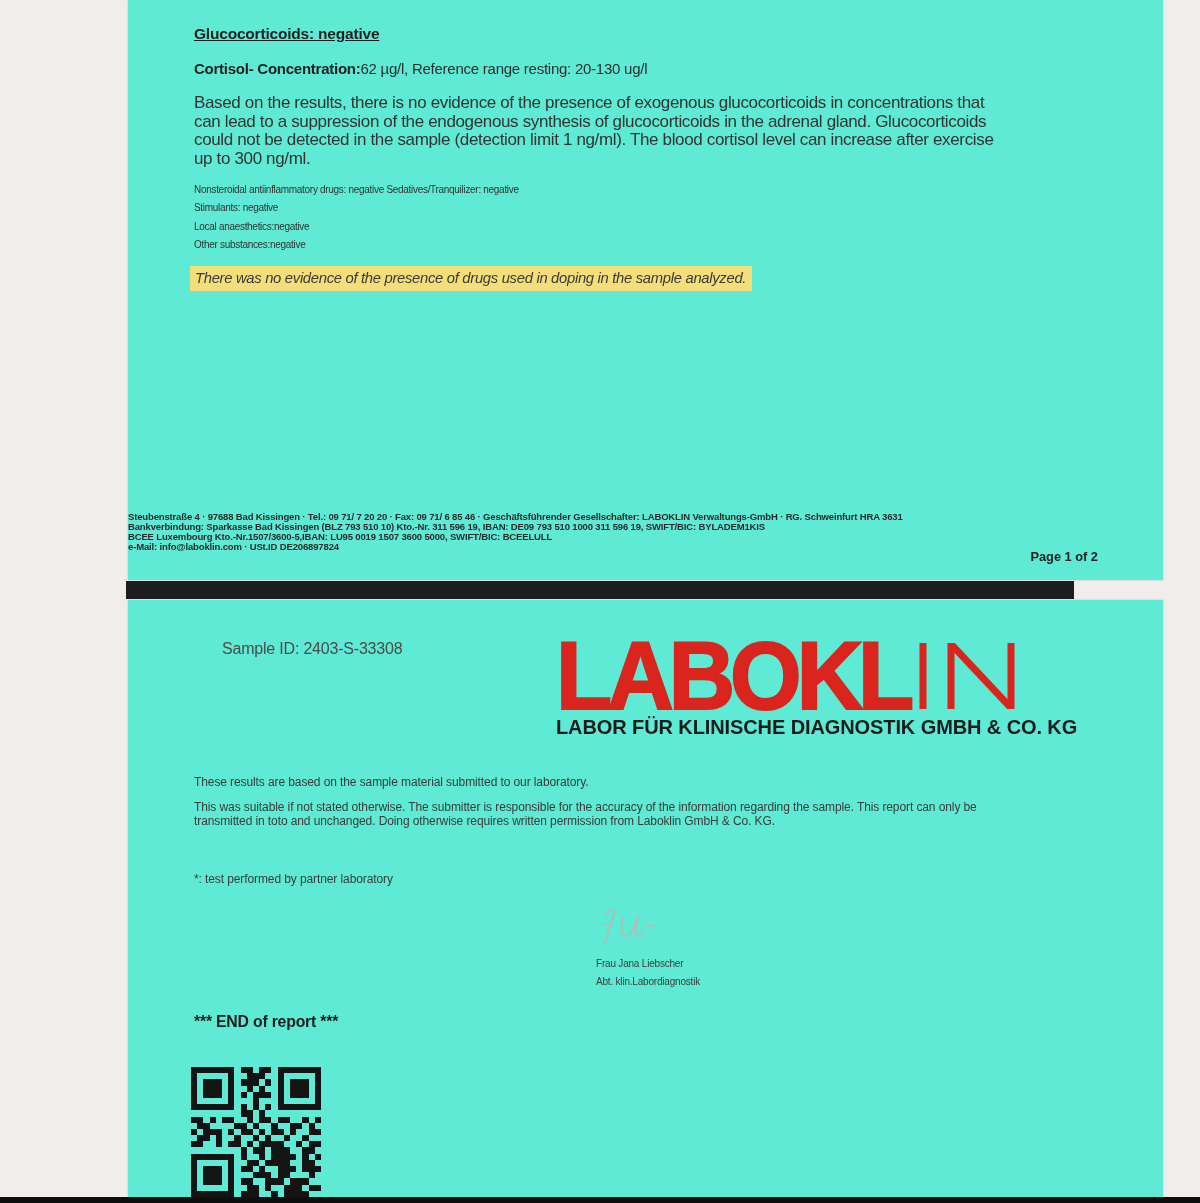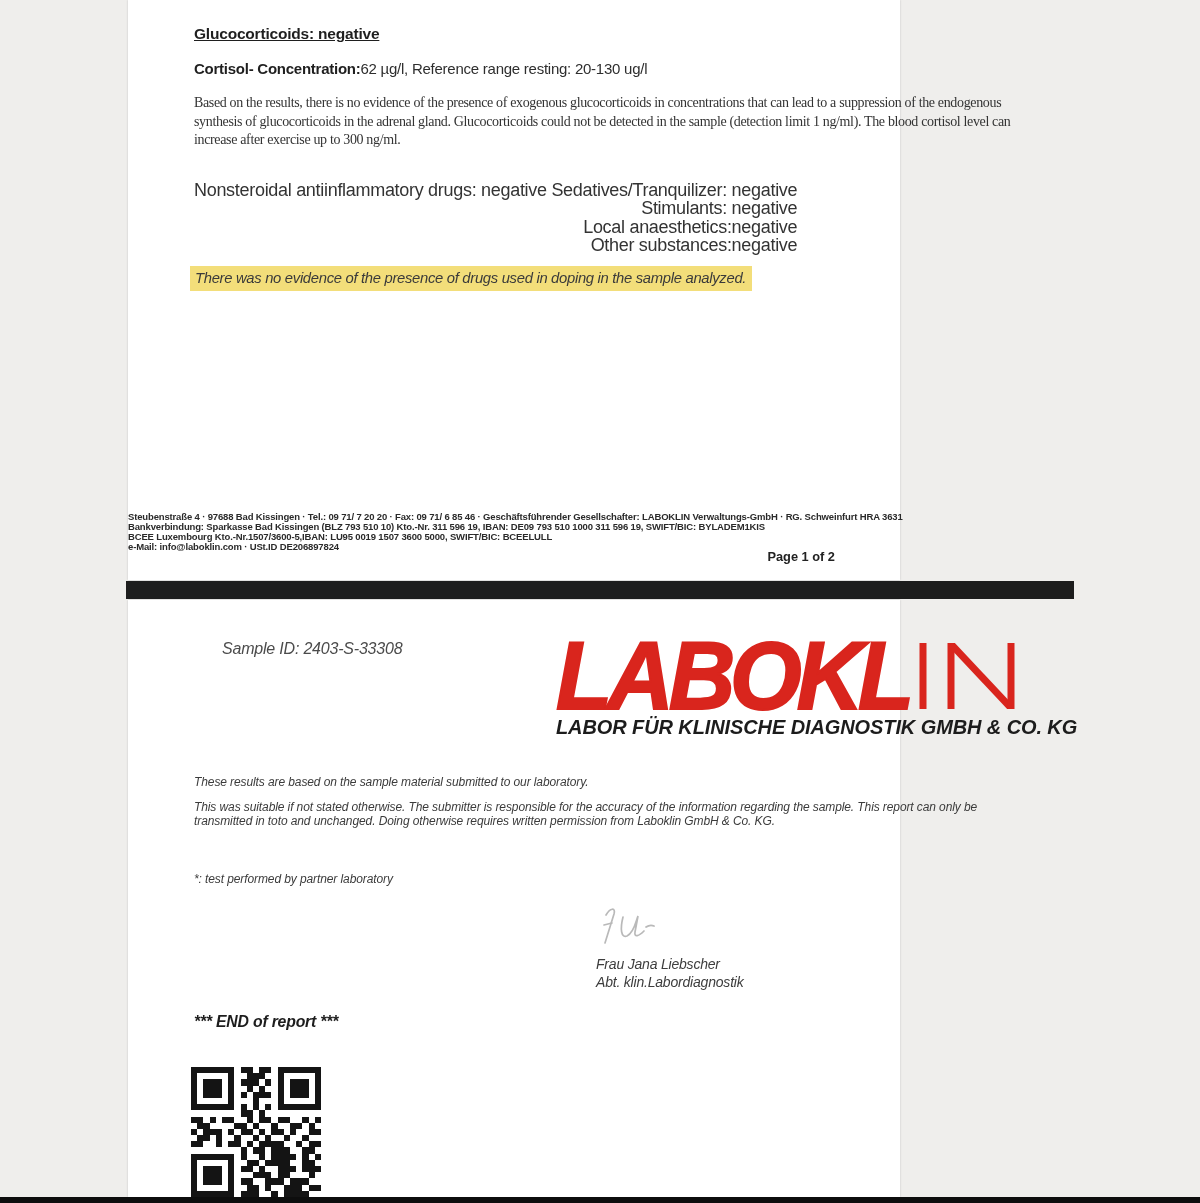--- a/index.html
+++ b/index.html
@@ -5,41 +5,41 @@
   html,body{margin:0;padding:0;}
   body{
     width:1200px;height:1203px;
     background:#efeeec;
     font-family:"Liberation Sans","DejaVu Sans",sans-serif;
     color:#2e2e2e;
     overflow:hidden;
   }
   .canvas{position:relative;width:1200px;height:1203px;background:#efeeec;overflow:hidden;}
   .page{
-    position:absolute;left:128px;width:772px;background:#ffffff;
+    position:absolute;left:128px;width:1035px;background:#5eead4;
     box-shadow:0 0 2px rgba(0,0,0,0.18);
   }
   .page1{top:0;height:580px;}
-  .page2{top:600px;height:597px;font-style:italic;}
+  .page2{top:600px;height:597px;}
   .sep-bar{position:absolute;left:126px;top:581px;width:948px;height:18px;background:#1d1d1d;}
   .bottom-bar{position:absolute;left:0;top:1197px;width:1200px;height:6px;background:#0d0d0d;}
 
   
   .p1-heading{
     position:absolute;left:66px;top:25px;margin:0;
     font-size:15.5px;font-weight:bold;text-decoration:underline;
     letter-spacing:-0.2px;color:#1f1f1f;
   }
   .p1-cortisol{position:absolute;left:66px;top:60px;margin:0;font-size:15px;letter-spacing:-0.25px;}
   .p1-cortisol b{font-weight:bold;color:#1f1f1f;margin-top:12px;}
   .p1-par{
     position:absolute;left:66px;top:94px;margin:0;width:818px;
-    font-size:14px;line-height:18.6px;letter-spacing:-0.35px;color:#333;font-family:Liberation Serif, serif;
-  }
-  .p1-results{position:absolute;left:66px;top:181px;font-size:18px;line-height:18.3px;letter-spacing:-0.3px;color:#333;text-align:right;}
+    font-size:17px;line-height:18.6px;letter-spacing:-0.35px;color:#333;
+  }
+  .p1-results{position:absolute;left:66px;top:181px;font-size:10px;line-height:18.3px;letter-spacing:-0.3px;color:#333;}
   .p1-highlight{
     position:absolute;left:62px;top:266px;
     background:#f3de7a;
     padding:4px 6px 5px 5px;
     font-size:14.8px;letter-spacing:-0.3px;color:#3a3a3a;font-style:italic;
   }
   .p1-footer{
     position:absolute;left:0;top:512px;width:944px;
     text-align:left;font-size:9.5px;font-weight:bold;line-height:9.9px;
     letter-spacing:-0.15px;color:#2a2a2a;
@@ -65,21 +65,21 @@
     margin-top:6px;
     font-size:20px;font-weight:bold;letter-spacing:-0.1px;
     color:#1c1c1c;white-space:nowrap;
   }
   .p2-par{position:absolute;margin:0;width:822px;left:66px;font-size:12px;line-height:13.8px;letter-spacing:-0.1px;color:#3b3b3b;}
   .p2-par1{top:176px;}
   .p2-par2{top:201px;}
   .p2-par3{top:237px;font-size:12.4px;font-weight:bold;color:#1f1f1f;letter-spacing:-0.15px;}
   .p2-footnote{top:273px;}
   .signature{position:absolute;left:468px;top:305px;}
-  .p2-signer{position:absolute;left:468px;top:355px;font-size:14px;line-height:18px;letter-spacing:-0.2px;color:#3d3d3d;}
+  .p2-signer{position:absolute;left:468px;top:355px;font-size:10px;line-height:18px;letter-spacing:-0.2px;color:#3d3d3d;}
   .p2-end{position:absolute;left:66px;top:413px;font-size:15.8px;font-weight:bold;letter-spacing:-0.2px;color:#1d1d1d;}
   .qr{
     position:absolute;left:63px;top:467px;
     width:130px;height:130px;
     display:grid;
   }
   .qm{background:#141414;}
 </style>
 </head>
 <body>

